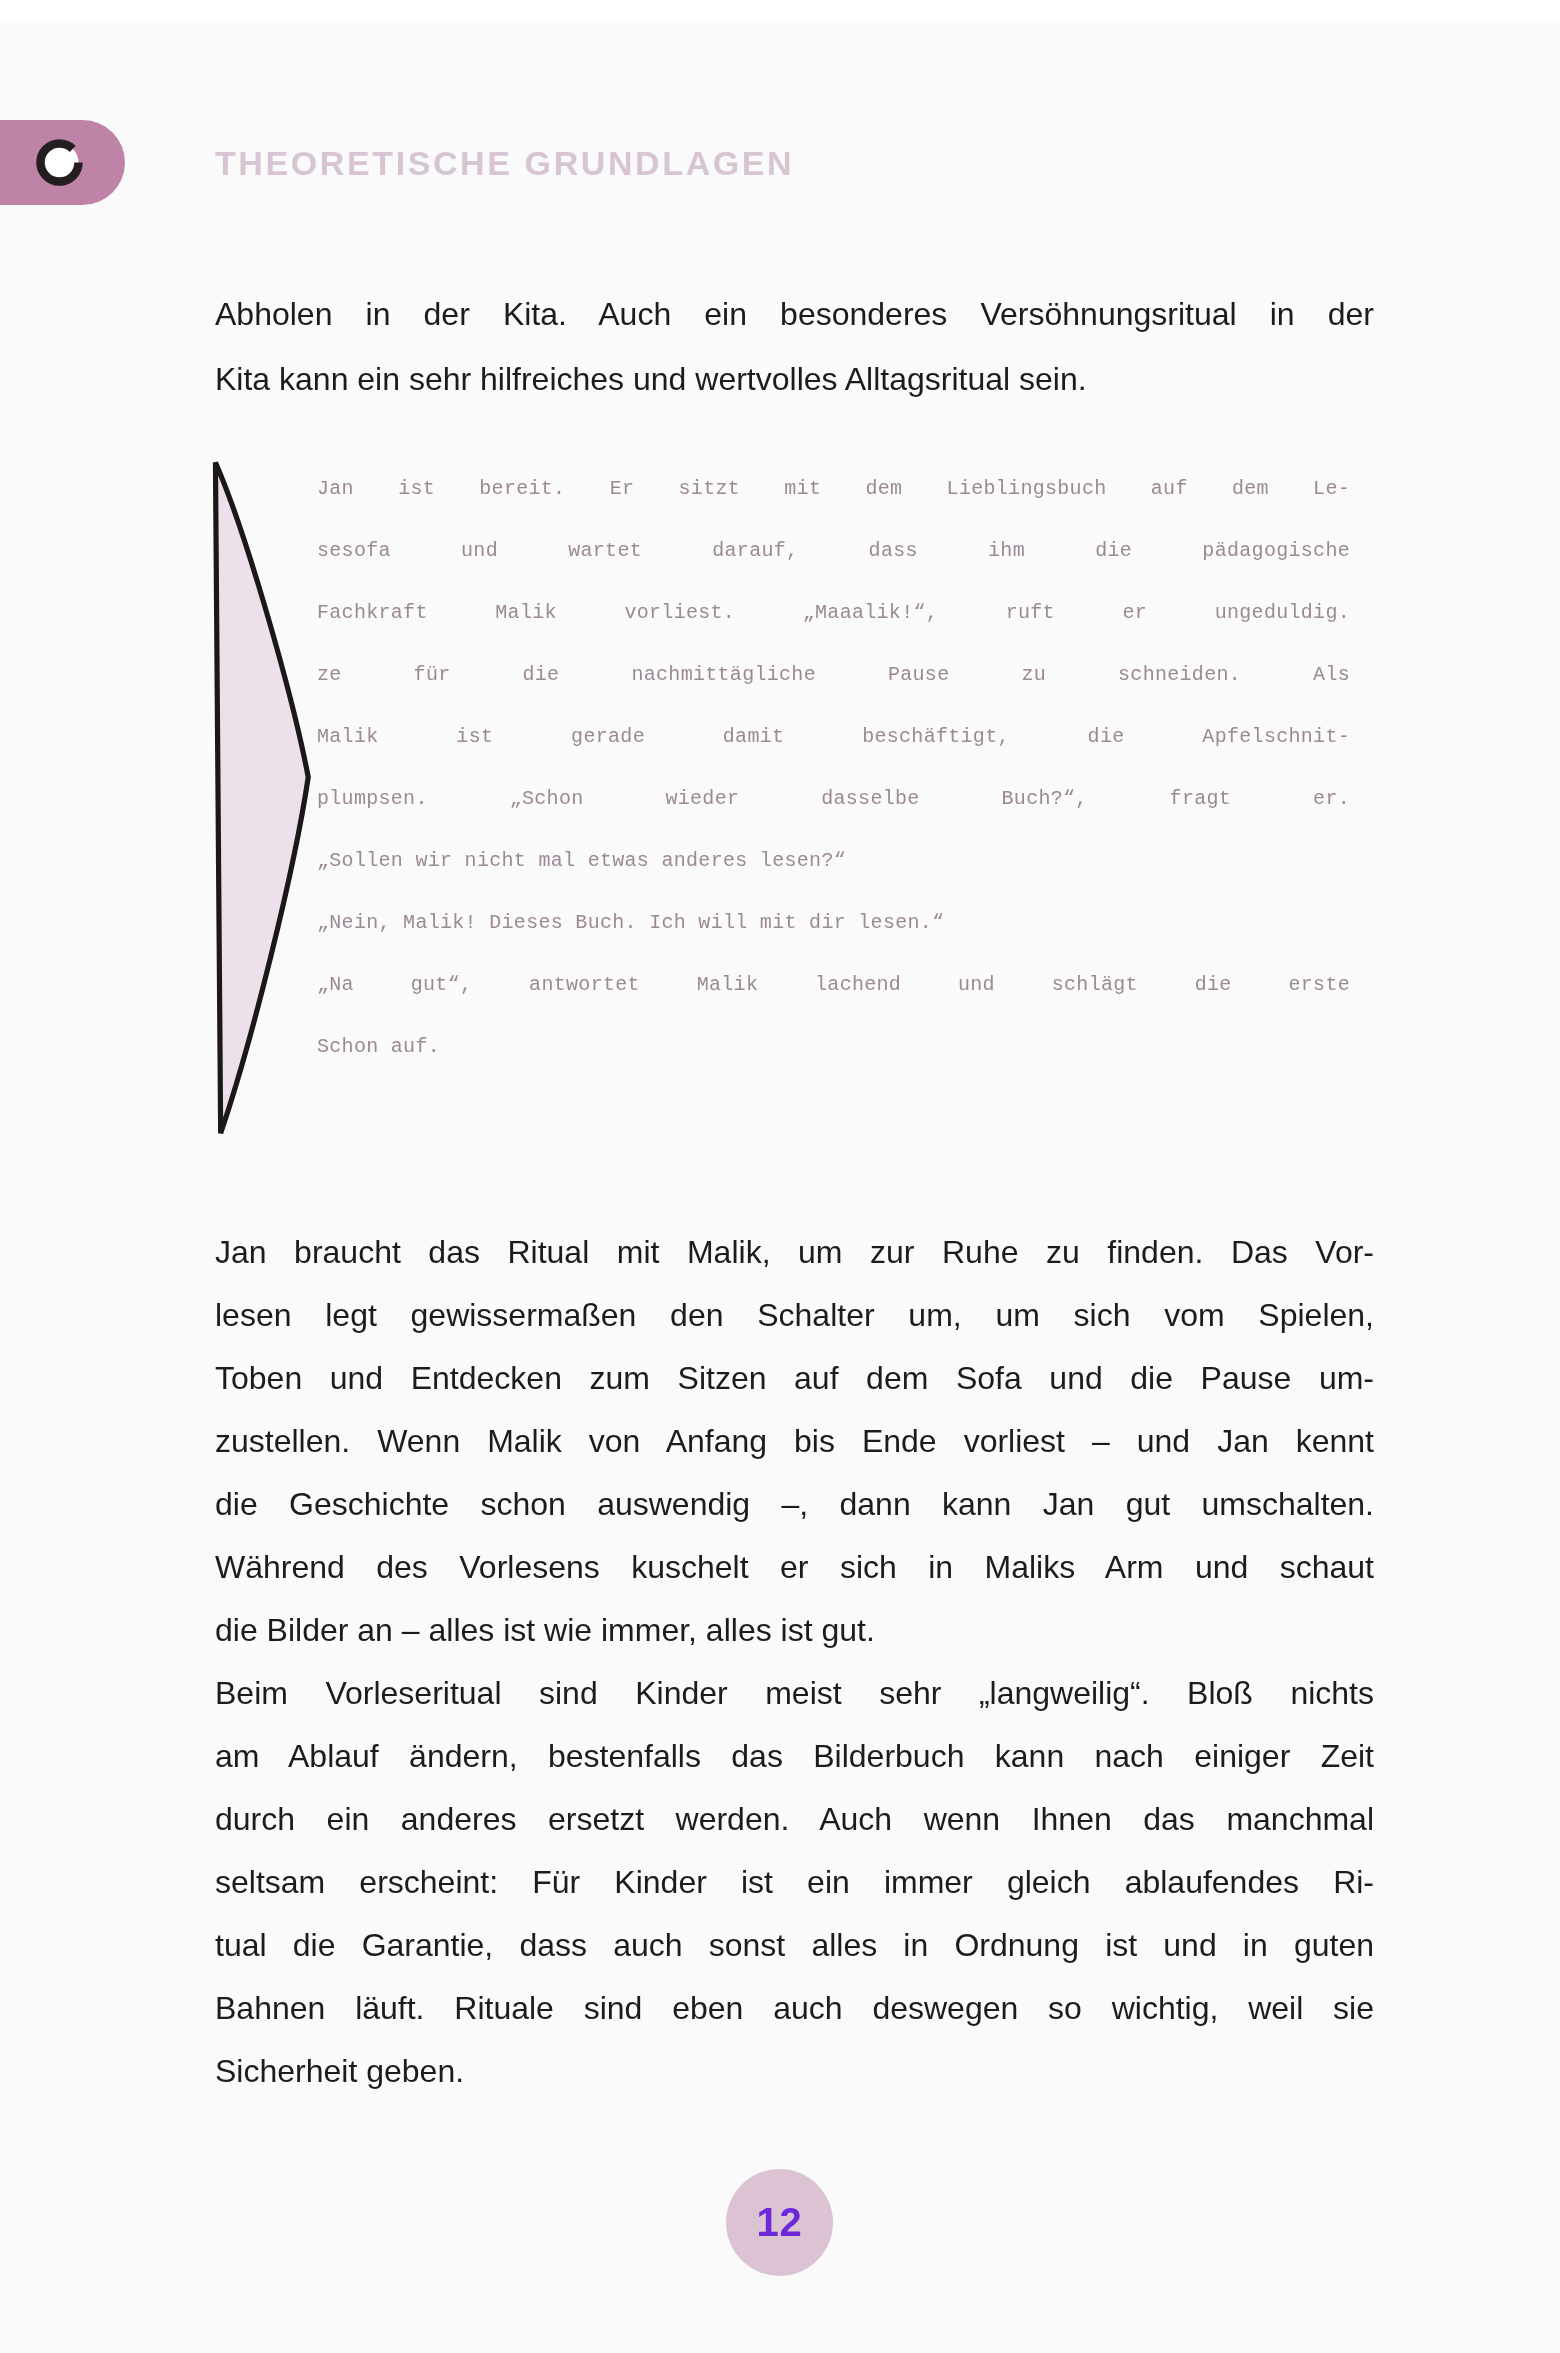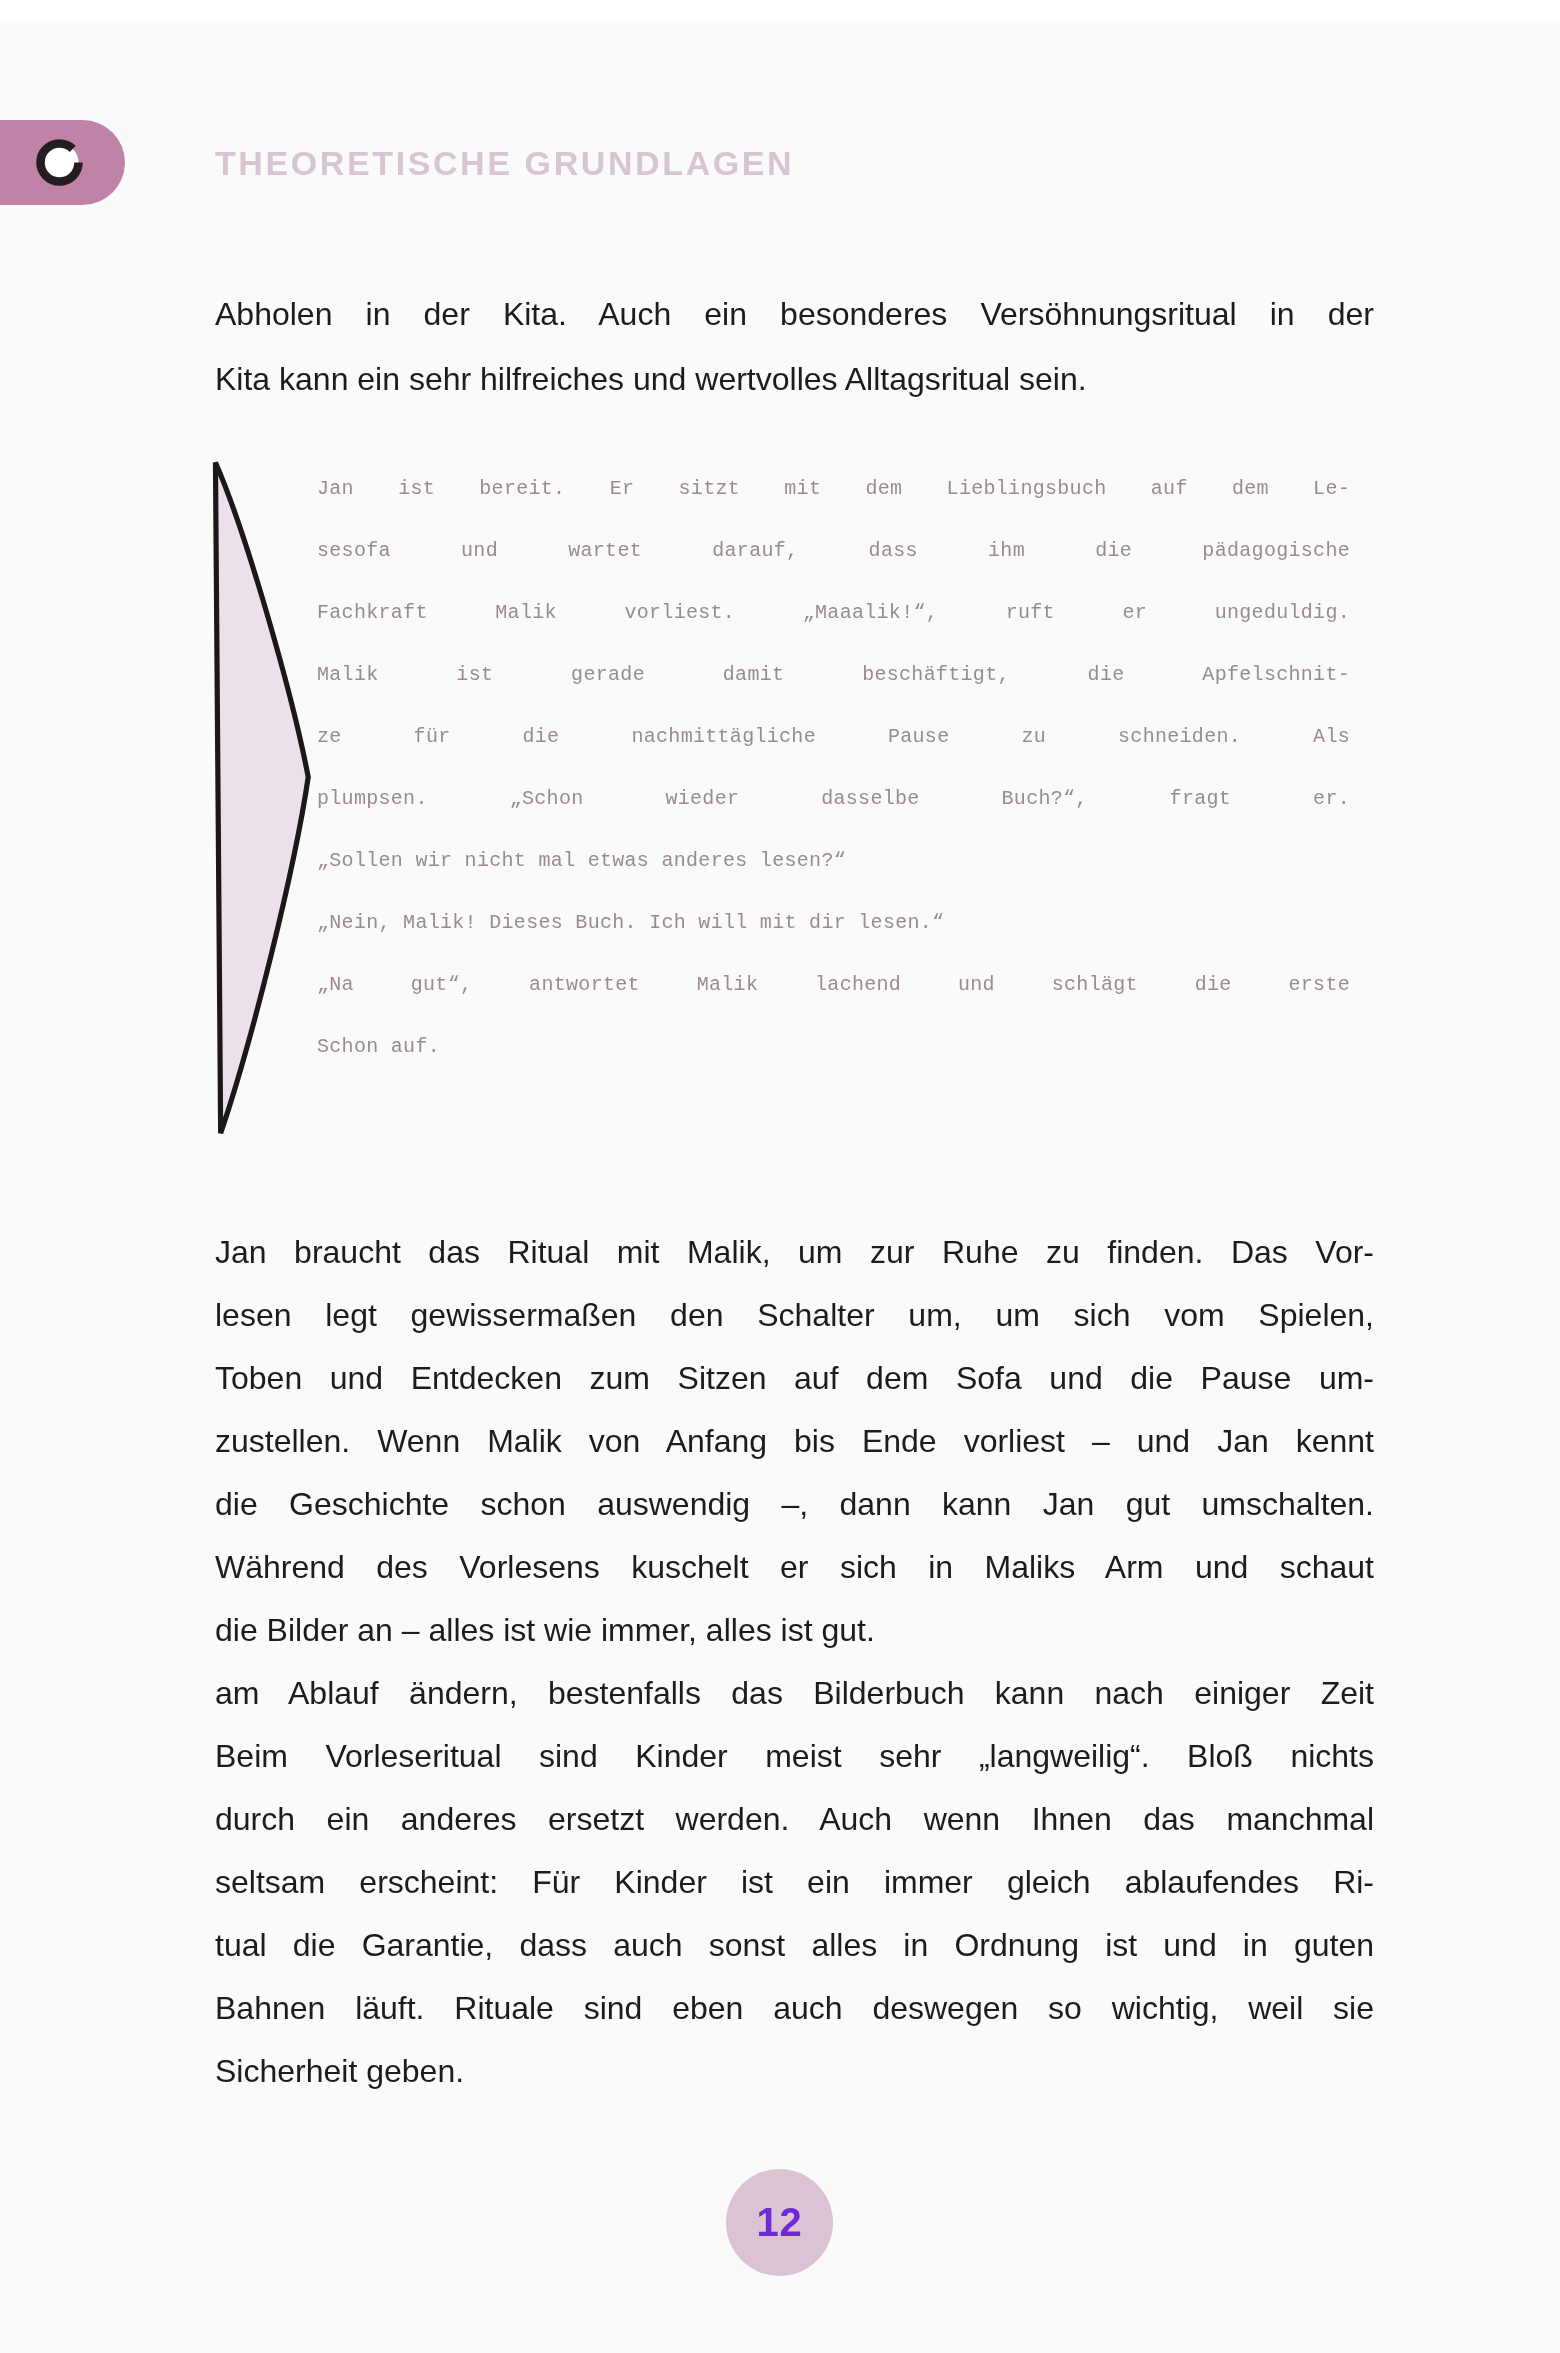--- a/index.html
+++ b/index.html
@@ -148,40 +148,40 @@
     </section>
 
   <div class="quote-wrap">
     <svg class="arrow" viewBox="0 0 185 1060" aria-hidden="true">
       <path d="M 30 12 C 78 122 150 375 173 497 C 152 640 86 905 38 1046 Z"></path>
     </svg>
     <div class="quote">
         <div class="tline just">Jan ist bereit. Er sitzt mit dem Lieblingsbuch auf dem Le-</div>
         <div class="tline just">sesofa und wartet darauf, dass ihm die pädagogische</div>
         <div class="tline just">Fachkraft Malik vorliest. „Maaalik!“, ruft er ungeduldig.</div>
+        <div class="tline just">ze für die nachmittägliche Pause zu schneiden. Als</div>
         <div class="tline just">Malik ist gerade damit beschäftigt, die Apfelschnit-</div>
-        <div class="tline just">ze für die nachmittägliche Pause zu schneiden. Als</div>
         <div class="tline just">plumpsen. „Schon wieder dasselbe Buch?“, fragt er.</div>
         <div class="tline">„Sollen wir nicht mal etwas anderes lesen?“</div>
         <div class="tline">„Nein, Malik! Dieses Buch. Ich will mit dir lesen.“</div>
         <div class="tline just">„Na gut“, antwortet Malik lachend und schlägt die erste</div>
         <div class="tline">Schon auf.</div>
       </div>
   </div>
 
   <section class="bodytext">
       <div class="tline just">Jan braucht das Ritual mit Malik, um zur Ruhe zu finden. Das Vor-</div>
       <div class="tline just">lesen legt gewissermaßen den Schalter um, um sich vom Spielen,</div>
       <div class="tline just">Toben und Entdecken zum Sitzen auf dem Sofa und die Pause um-</div>
       <div class="tline just">zustellen. Wenn Malik von Anfang bis Ende vorliest – und Jan kennt</div>
       <div class="tline just">die Geschichte schon auswendig –, dann kann Jan gut umschalten.</div>
       <div class="tline just">Während des Vorlesens kuschelt er sich in Maliks Arm und schaut</div>
       <div class="tline">die Bilder an – alles ist wie immer, alles ist gut.</div>
+      <div class="tline just">Beim Vorleseritual sind Kinder meist sehr „langweilig“. Bloß nichts</div>
       <div class="tline just">am Ablauf ändern, bestenfalls das Bilderbuch kann nach einiger Zeit</div>
-      <div class="tline just">Beim Vorleseritual sind Kinder meist sehr „langweilig“. Bloß nichts</div>
       <div class="tline just">durch ein anderes ersetzt werden. Auch wenn Ihnen das manchmal</div>
       <div class="tline just">seltsam erscheint: Für Kinder ist ein immer gleich ablaufendes Ri-</div>
       <div class="tline just">tual die Garantie, dass auch sonst alles in Ordnung ist und in guten</div>
       <div class="tline just">Bahnen läuft. Rituale sind eben auch deswegen so wichtig, weil sie</div>
       <div class="tline">Sicherheit geben.</div>
     </section>
 
   <div class="pagenum">
     <span>12</span>
   </div>

